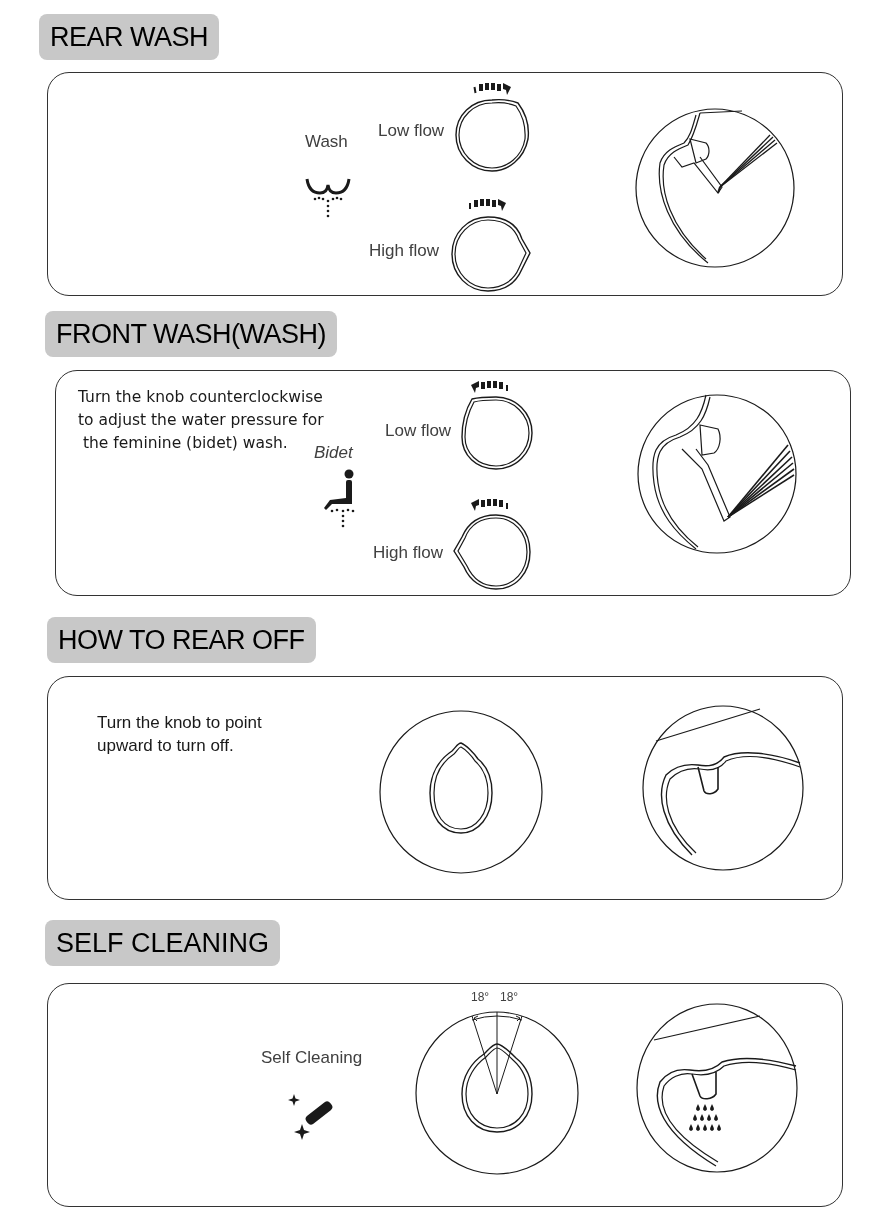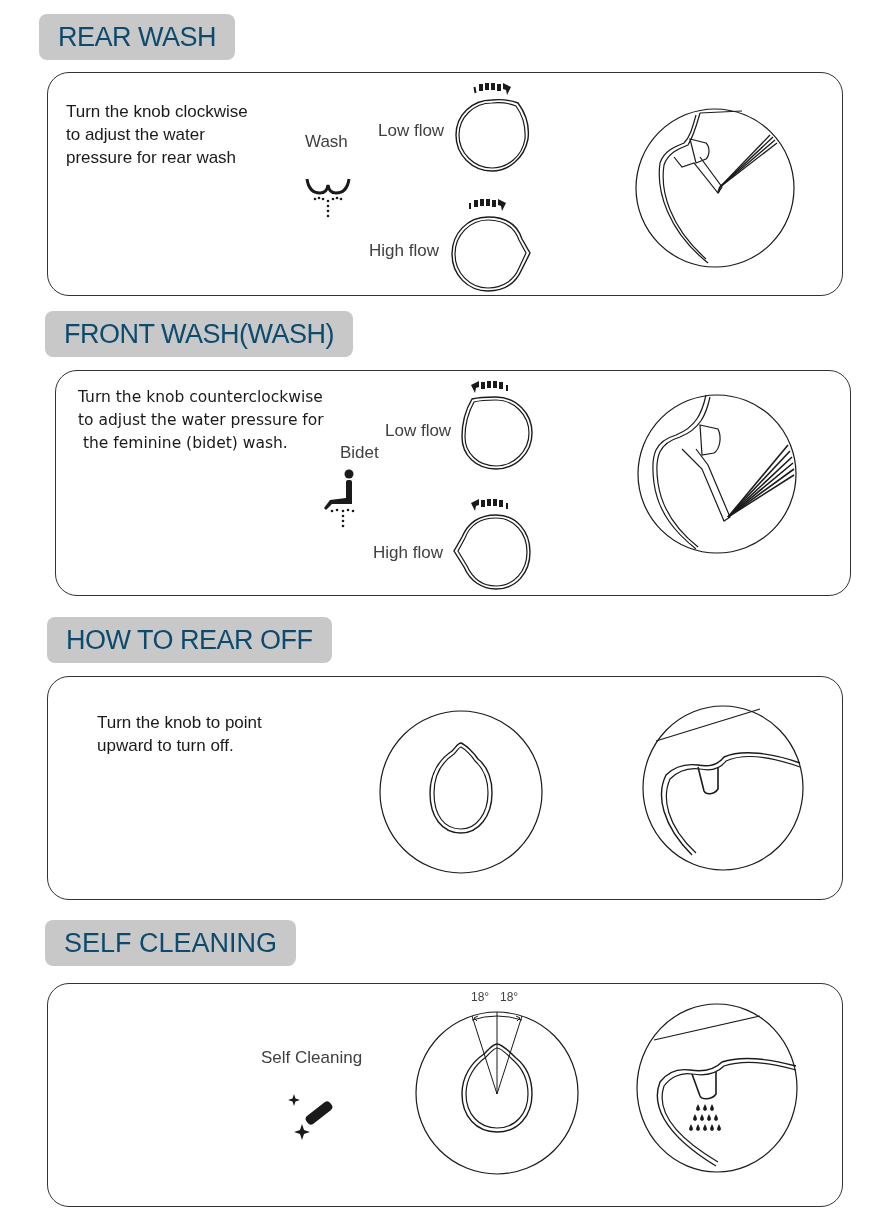--- a/index.html
+++ b/index.html
@@ -1,34 +1,31 @@
 <!DOCTYPE html>
 <html><head>
   <meta charset="utf-8">
   <style>
     html, body { margin: 0; padding: 0; background: #ffffff; }
     body { width: 870px; height: 1212px; position: relative; overflow: hidden;
            font-family: "Liberation Sans", sans-serif; color: #1a1a1a; }
-    .badge { position: absolute; background: #c8c8c8; color: #0c4a6e; border-radius: 8px;
+    .badge { position: absolute; background: #c8c8c8; color: #000000; border-radius: 8px;
              font-family: "Liberation Sans", sans-serif; font-size: 27px; letter-spacing: -0.5px;
-             line-height: 46px; height: 46px; padding: 0 19px; box-sizing: border-box; white-space: nowrap; }
+             line-height: 46px; height: 46px; padding: 0 11px; box-sizing: border-box; white-space: nowrap; }
     .panel { position: absolute; left: 47px; width: 796px; border: 1.4px solid #333;
              border-radius: 22px; box-sizing: border-box; background: #fff; }
     .txt { position: absolute; font-size: 17px; line-height: 23px; color: #1a1a1a; white-space: pre; }
     .lbl { position: absolute; font-size: 17px; color: #404040; white-space: nowrap; }
     svg { position: absolute; overflow: visible; }
   </style>
 </head>
 <body>
 
 <div class="badge" style="left:39px; top:14px;">REAR WASH</div>
 <div class="panel" style="top:72px; height:224px;">
-  <div class="txt" style="left:18px; top:27px;">Turn the knob clockwise
-to adjust the water
-pressure for rear wash</div>
   <div class="lbl" style="left:257px; top:59px;">Wash</div>
   <svg style="left:257px; top:104px;" width="46" height="46" viewBox="0 0 46 46">
     <path d="M2 2 Q4 16 15 16 Q22 16 23 8 Q24 16 31 16 Q42 16 44 2" fill="none" stroke="#1a1a1a" stroke-width="3"></path>
     <g fill="#1a1a1a">
         <circle cx="10" cy="22" r="1.3"></circle>
         <circle cx="14" cy="21" r="1.3"></circle>
         <circle cx="18" cy="22" r="1.3"></circle>
         <circle cx="23" cy="24" r="1.3"></circle>
         <circle cx="28" cy="22" r="1.3"></circle>
         <circle cx="32" cy="21" r="1.3"></circle>
@@ -83,21 +80,21 @@
         <line x1="86" y1="80" x2="143" y2="36"></line>
       </g>
   </svg>
 </div>
 
 <div class="badge" style="left:45px; top:311px;">FRONT WASH(WASH)</div>
 <div class="panel" style="top:370px; height:226px;margin-left:8px;">
   <div class="txt" style="left:22px; top:15px; font-family:'DejaVu Sans', sans-serif; font-size:15.5px;">Turn the knob counterclockwise
 to adjust the water pressure for
  the feminine (bidet) wash.</div>
-  <div class="lbl" style="left:284px; top:72px;">Bidet</div>
+  <div class="lbl" style="left:258px; top:72px;font-style:italic;">Bidet</div>
   <svg style="left:266px; top:97px;" width="44" height="62" viewBox="0 0 44 62">
     <g fill="#1a1a1a">
         <circle cx="27" cy="6" r="4.5"></circle>
         <rect x="24" y="12" width="6" height="20" rx="2"></rect>
         <path d="M30 30 L30 36 L10 36 L4 42 L2 40 L8 32 L24 30 Z"></path>
       </g>
     <g fill="#1a1a1a">
         <circle cx="10" cy="43" r="1.3"></circle>
         <circle cx="15" cy="42" r="1.3"></circle>
         <circle cx="21" cy="43" r="1.3"></circle>

